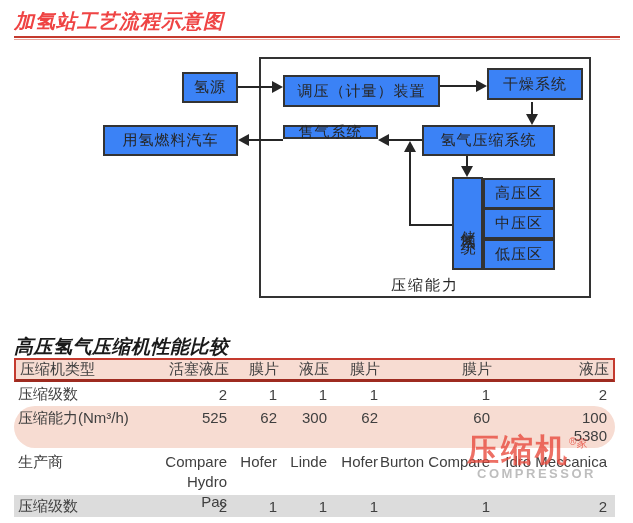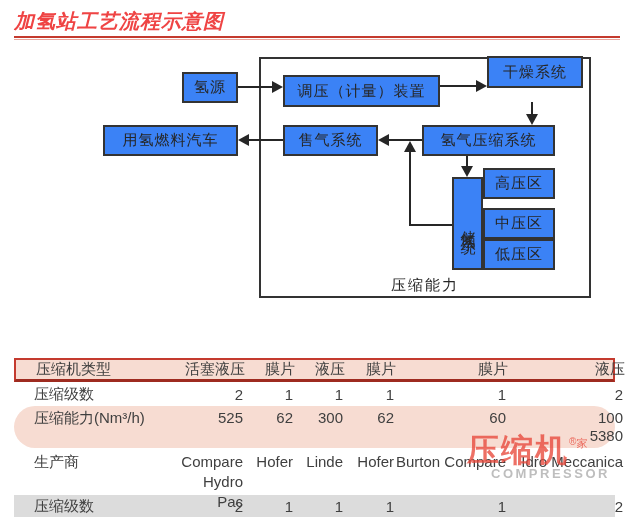--- a/index.html
+++ b/index.html
@@ -29,76 +29,76 @@
   .hline,.vline{position:absolute;background:#262626;}
   .hline{height:2px;} .vline{width:2px;}
   .ah{position:absolute;width:0;height:0;}
   .ah-right{border-top:6px solid transparent;border-bottom:6px solid transparent;border-left:11px solid #262626;}
   .ah-left {border-top:6px solid transparent;border-bottom:6px solid transparent;border-right:11px solid #262626;}
   .ah-down {border-left:6px solid transparent;border-right:6px solid transparent;border-top:11px solid #262626;}
   .ah-up   {border-left:6px solid transparent;border-right:6px solid transparent;border-bottom:11px solid #262626;}
 
   
   .comp-table{position:absolute;left:14px;top:358px;width:601px;color:#3f3f3f;font-size:15px;}
-  .trow{display:grid;grid-template-columns:150px 63px 50px 50px 51px 112px 125px;padding-left:16px;}
+  .trow{display:grid;grid-template-columns:150px 63px 50px 50px 51px 112px 125px;}
   .cell{display:flex;align-items:center;min-height:100%;}
   .cell.lab{justify-content:flex-start;padding-left:4px;}
   .cell.val{justify-content:flex-end;text-align:right;}
   .trow .cell:last-child{padding-right:8px;}
   .thead{background:var(--pink_bg);border-top:2px solid var(--accent_red);
     border-bottom:3px solid var(--dark_red);border-left:2px solid var(--accent_red);
     border-right:2px solid var(--accent_red);height:24px;}
   .r-stages1{height:24px;background:#fff;}
   .r-capacity{height:42px;background:var(--pink_bg);padding-top:3px;border-radius:21px;}
   .r-capacity .cell{align-items:flex-start;line-height:18px;}
   .r-maker{height:47px;background:#fff;padding-top:4px;}
   .r-maker .cell{align-items:flex-start;line-height:20px;}
   .r-stages2{height:22px;background:var(--gray_bg);}
 
   
   .watermark{position:absolute;left:467px;top:436px;pointer-events:none;}
   .wm-main{font-size:32px;font-weight:bold;color:var(--wm_red);letter-spacing:2px;opacity:0.78;line-height:28px;}
   .wm-reg{font-size:10px;color:var(--wm_red);vertical-align:top;opacity:0.78;}
   .wm-side{font-size:11px;color:var(--wm_red);opacity:0.78;vertical-align:top;}
-  .wm-sub{font-size:13px;font-weight:bold;color:var(--wm_gray);letter-spacing:2.5px;margin-top:1px;margin-left:24px;opacity:0.9;text-align:right;}
+  .wm-sub{font-size:13px;font-weight:bold;color:var(--wm_gray);letter-spacing:2.5px;margin-top:1px;margin-left:10px;opacity:0.9;text-align:right;}
 </style>
 </head>
 <body>
 
 <div class="page">
 
   <div class="doc-title">加氢站工艺流程示意图</div>
   <div class="title-rule"></div>
 
   <div>
     <div class="container-box"></div>
     <div class="control-label">压缩能力</div>
 
     <div class="node" style="left:182px;top:72px;width:56px;height:31px;">
       <span>氢源</span>
     </div>
     <div class="node" style="left:283px;top:75px;width:157px;height:32px;text-align:right;">
       <span>调压（计量）装置</span>
     </div>
-    <div class="node" style="left:487px;top:56px;width:96px;height:32px;justify-content:center;">
+    <div class="node" style="left:487px;top:68px;width:96px;height:32px;justify-content:center;">
       <span>干燥系统</span>
     </div>
     <div class="node" style="left:103px;top:125px;width:135px;height:31px;align-items:center;">
       <span>用氢燃料汽车</span>
     </div>
-    <div class="node" style="left:283px;top:125px;width:95px;height:31px;">
+    <div class="node" style="left:283px;top:125px;width:95px;height:14px;">
       <span>售气系统</span>
     </div>
     <div class="node" style="left:422px;top:125px;width:133px;height:31px;">
       <span>氢气压缩系统</span>
     </div>
     <div class="node" style="left:452px;top:177px;width:31px;height:93px;">
       <span class="storage-text">储气系统</span>
     </div>
-    <div class="node" style="left:483px;top:168px;width:72px;height:31px;justify-content:center;">
+    <div class="node" style="left:483px;top:178px;width:72px;height:31px;justify-content:center;">
       <span>高压区</span>
     </div>
     <div class="node" style="left:483px;top:208px;width:72px;height:31px;">
       <span>中压区</span>
     </div>
     <div class="node" style="left:483px;top:239px;width:72px;height:31px;">
       <span>低压区</span>
     </div>
 
     <div class="hline" style="left:238px;top:86px;width:34px;"></div>
@@ -117,20 +117,21 @@
     <div class="ah ah-left" style="left:238px;top:134px;"></div>
 
     <div class="vline" style="left:466px;top:156px;height:11px;"></div>
     <div class="ah ah-down" style="left:461px;top:166px;"></div>
 
     <div class="hline" style="left:409px;top:224px;width:43px;"></div>
     <div class="vline" style="left:409px;top:152px;height:74px;"></div>
     <div class="ah ah-up" style="left:404px;top:141px;"></div>
   </div>
 
+  <div class="table-title">高压氢气压缩机性能比较</div>
 
   <div class="comp-table">
     <div class="trow thead">
       <div class="cell lab">压缩机类型</div>
       <div class="cell val">活塞液压</div>
       <div class="cell val">膜片</div>
       <div class="cell val">液压</div>
       <div class="cell val">膜片</div>
       <div class="cell val">膜片</div>
       <div class="cell val">液压</div>

